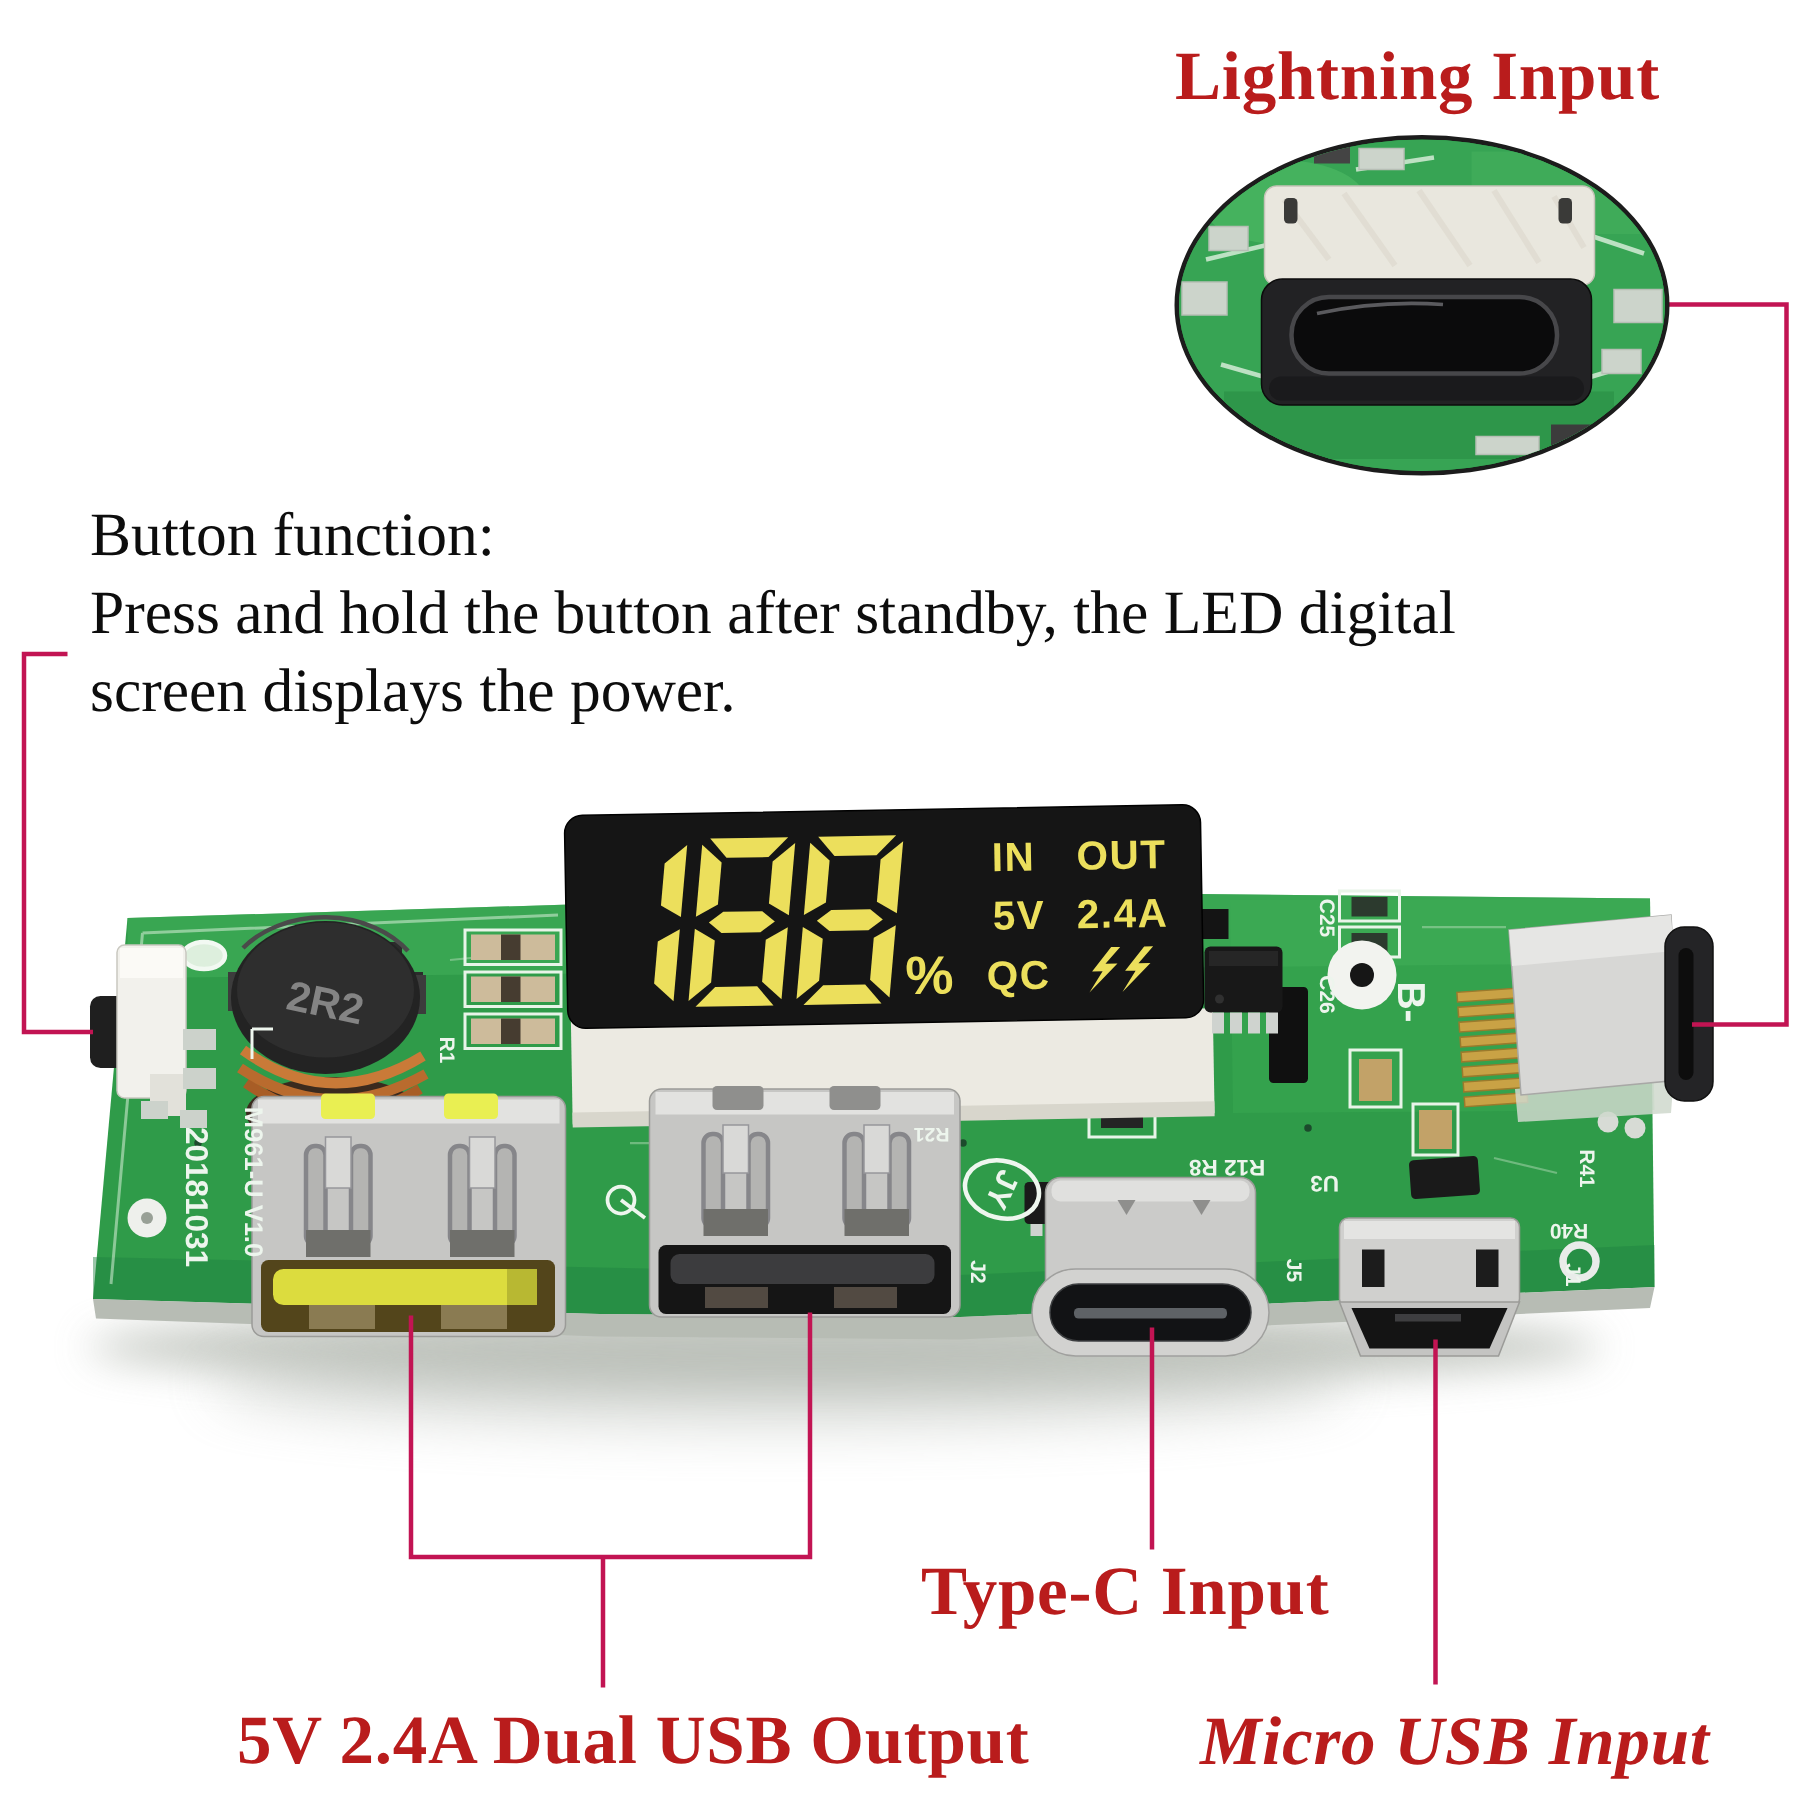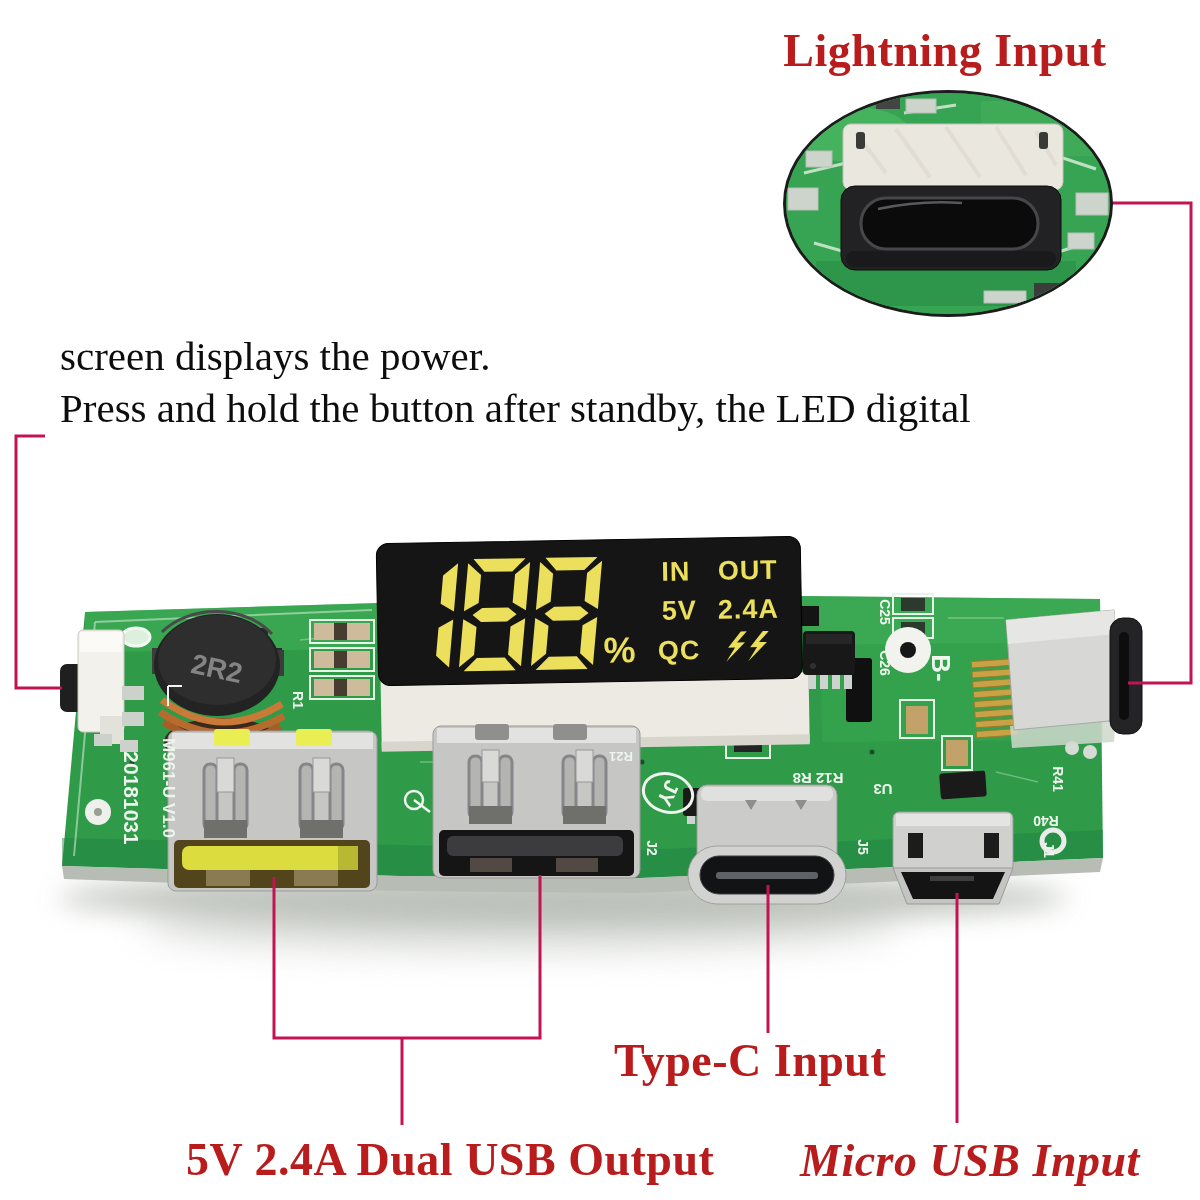--- a/index.html
+++ b/index.html
@@ -333,21 +333,22 @@
       <rect x="75" y="105" width="177" height="51" rx="25" fill="#0b0b0c" stroke="#47474a" stroke-width="3"></rect>
       <path d="M92,116 q42,-9 84,-6" stroke="#5a5a5e" stroke-width="2.5" fill="none"></path>
       <rect x="60" y="158" width="210" height="16" rx="8" fill="#161618" opacity=".6"></rect>
     </g>
   </svg>
 </div>
 
 <div class="abs big-label" style="left:760px;top:24px;width:370px;text-align:center;">Lightning Input</div>
 
 <div class="abs" style="left:60px;top:330px;">
+  <div class="note-line">Button function:</div>
+  <div class="note-line">Press and hold the button after standby, the LED digital</div>
   <div class="note-line">screen displays the power.</div>
-  <div class="note-line">Press and hold the button after standby, the LED digital</div>
 </div>
 
 <div class="abs big-label" style="left:614px;top:1034px;">Type-C Input</div>
 
-<div class="abs big-label" style="left:158px;top:1133px;margin-left:28px;">5V 2.4A Dual USB Output</div>
+<div class="abs big-label" style="left:158px;top:1133px;">5V 2.4A Dual USB Output</div>
 
 <div class="abs big-label" style="left:800px;top:1134px;font-style:italic;">Micro USB Input</div>
 
 </body></html>

